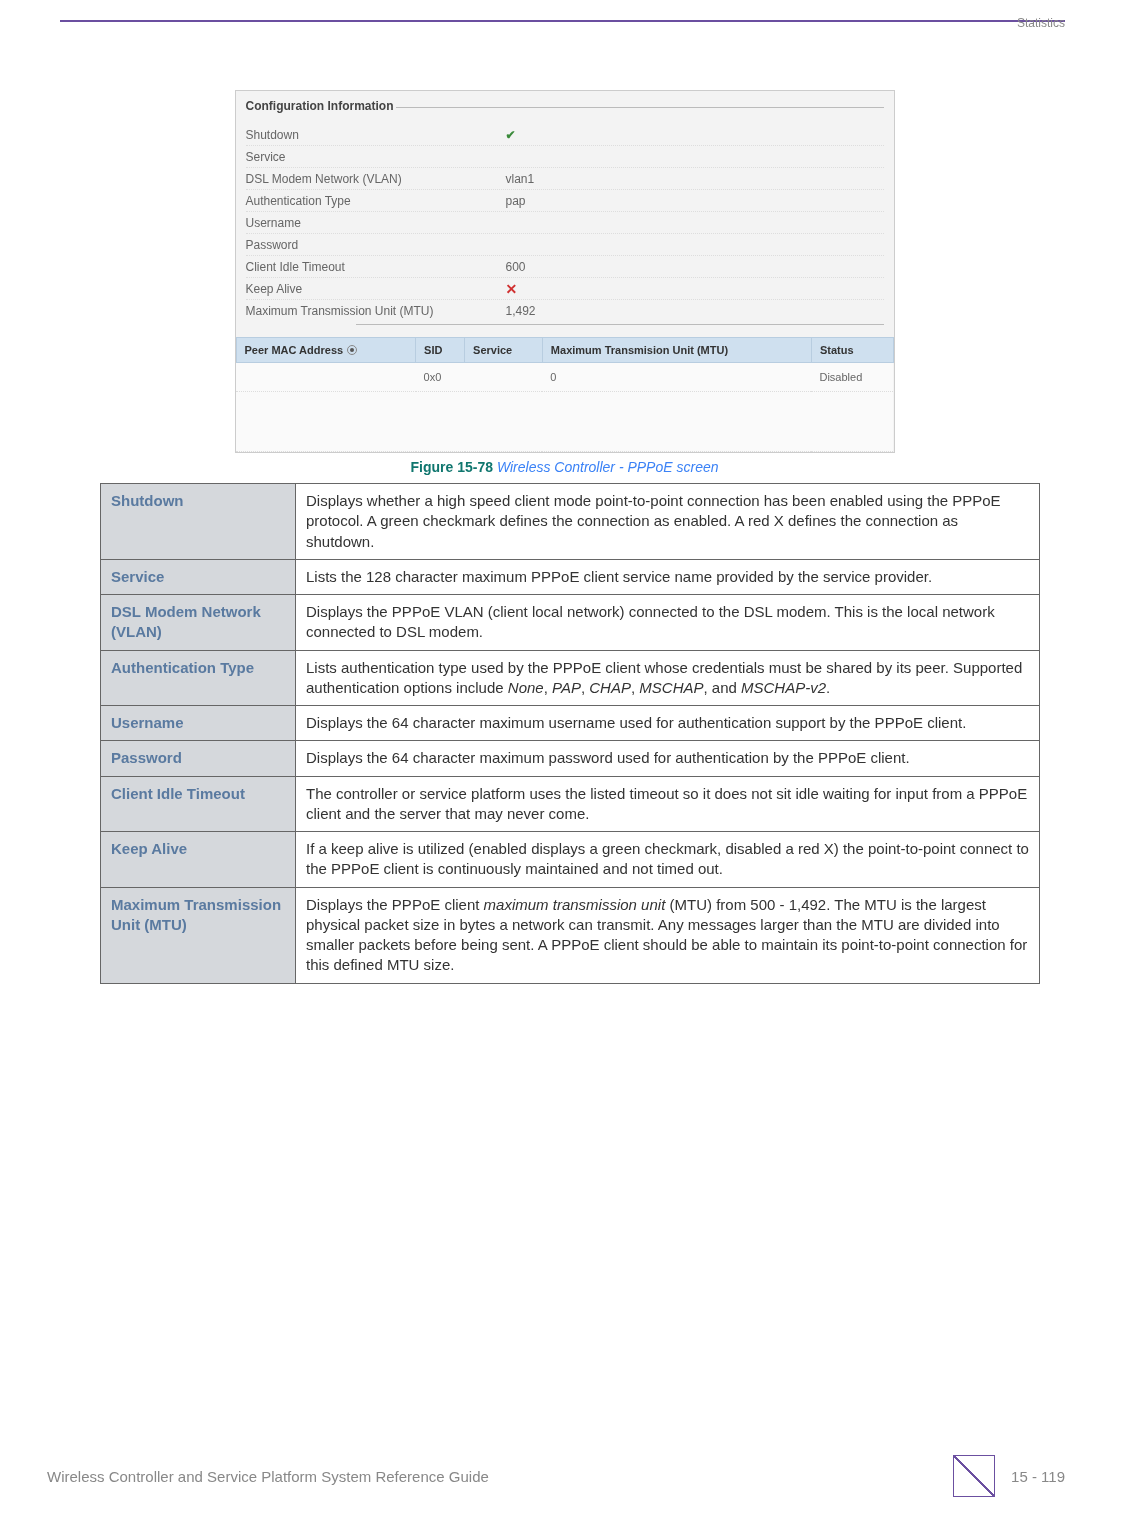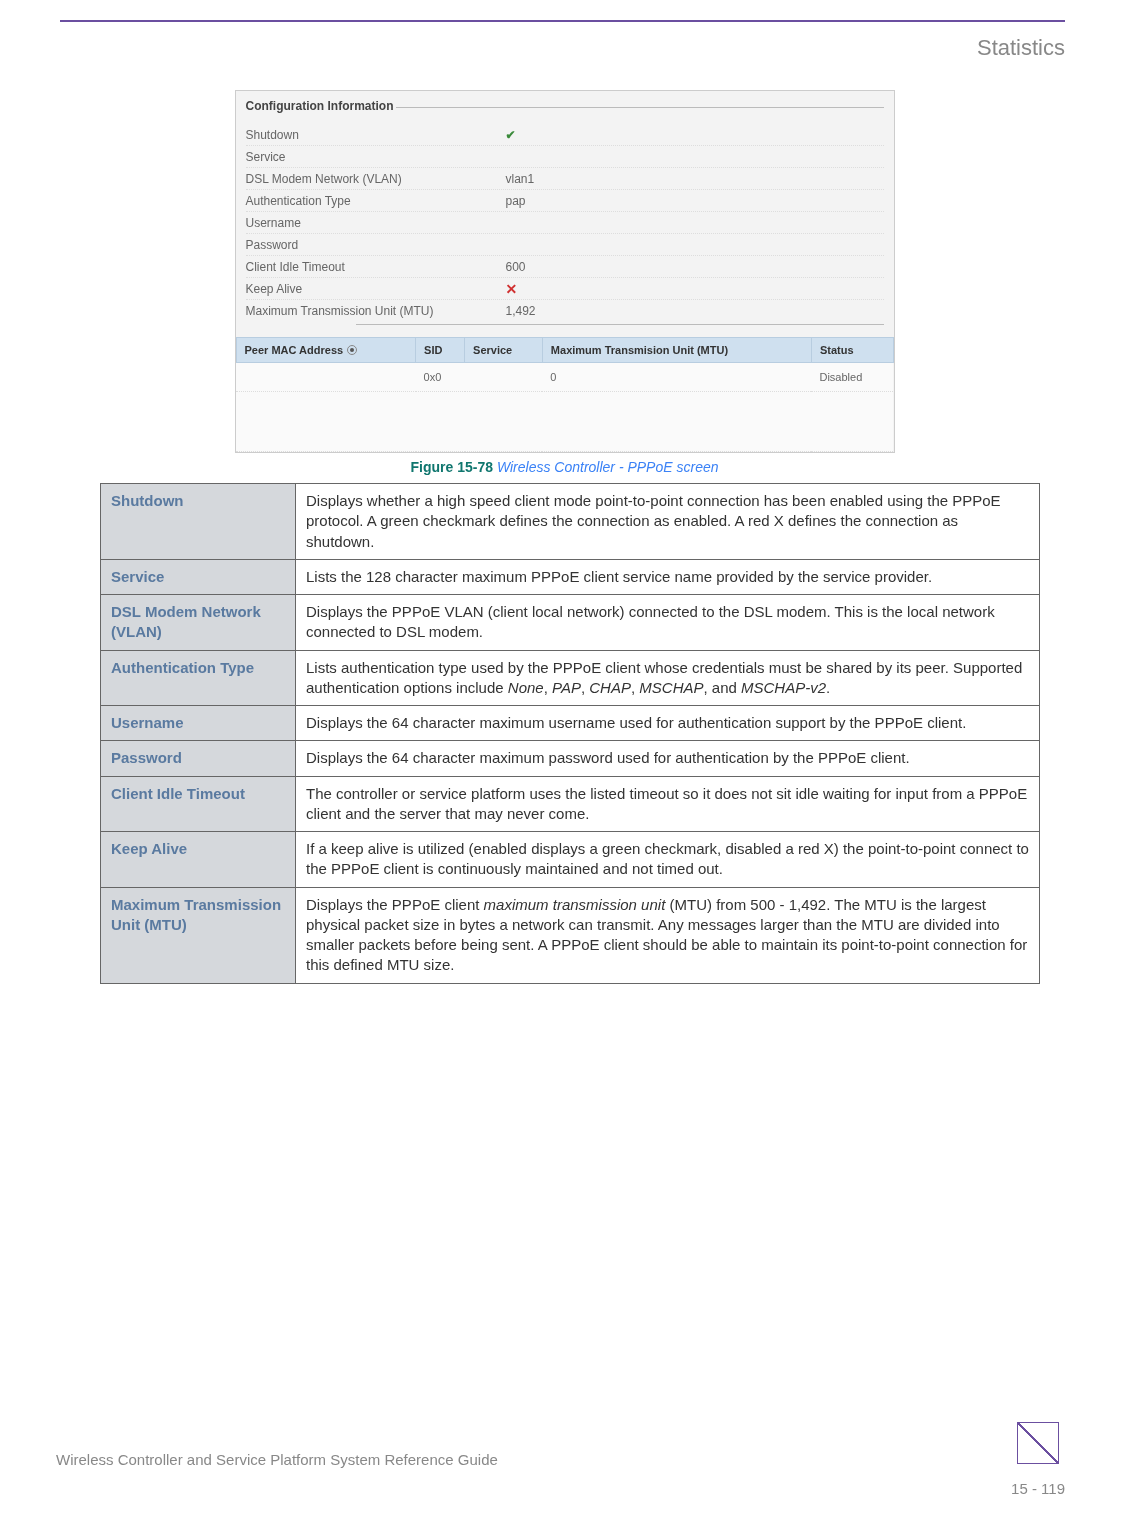--- a/index.html
+++ b/index.html
@@ -15,24 +15,24 @@
   .header-rule {
     position: absolute;
     top: 20px;
     left: 60px;
     right: 60px;
     height: 2px;
     background: #6b4fa0;
   }
   .header-label {
     position: absolute;
-    top: 35px;
+    top: 16px;
     right: 60px;
     color: #888;
-    font-size: 22px;
+    font-size: 12px;
   }
   .page {
     position: absolute;
     top: 90px;
     left: 60px;
     right: 56px;
   }
   .screenshot {
     width: 660px;
     margin: 0 auto 6px auto;
@@ -150,37 +150,36 @@
   .desc-table td.term {
     width: 195px;
     background: #d5d8dc;
     color: #5a7aa0;
     font-weight: bold;
   }
   .desc-table em { font-style: italic; }
   .footer {
     position: absolute;
     bottom: 20px;
-    left: 56px;
+    left: 47px;
     right: 60px;
     display: flex;
     align-items: center;
     justify-content: space-between;
   }
   .footer-title {
     color: #888;
     font-size: 15px;
   }
   .footer-page {
     color: #888;
     font-size: 15px;
     display: flex;
     align-items: center;
     gap: 16px;
-    flex-direction: column;
   }
   .slash-box {
     width: 42px;
     height: 42px;
     border: 1px solid #6b4fa0;
     position: relative;
   }
   .slash-box::before {
     content: "";
     position: absolute;

